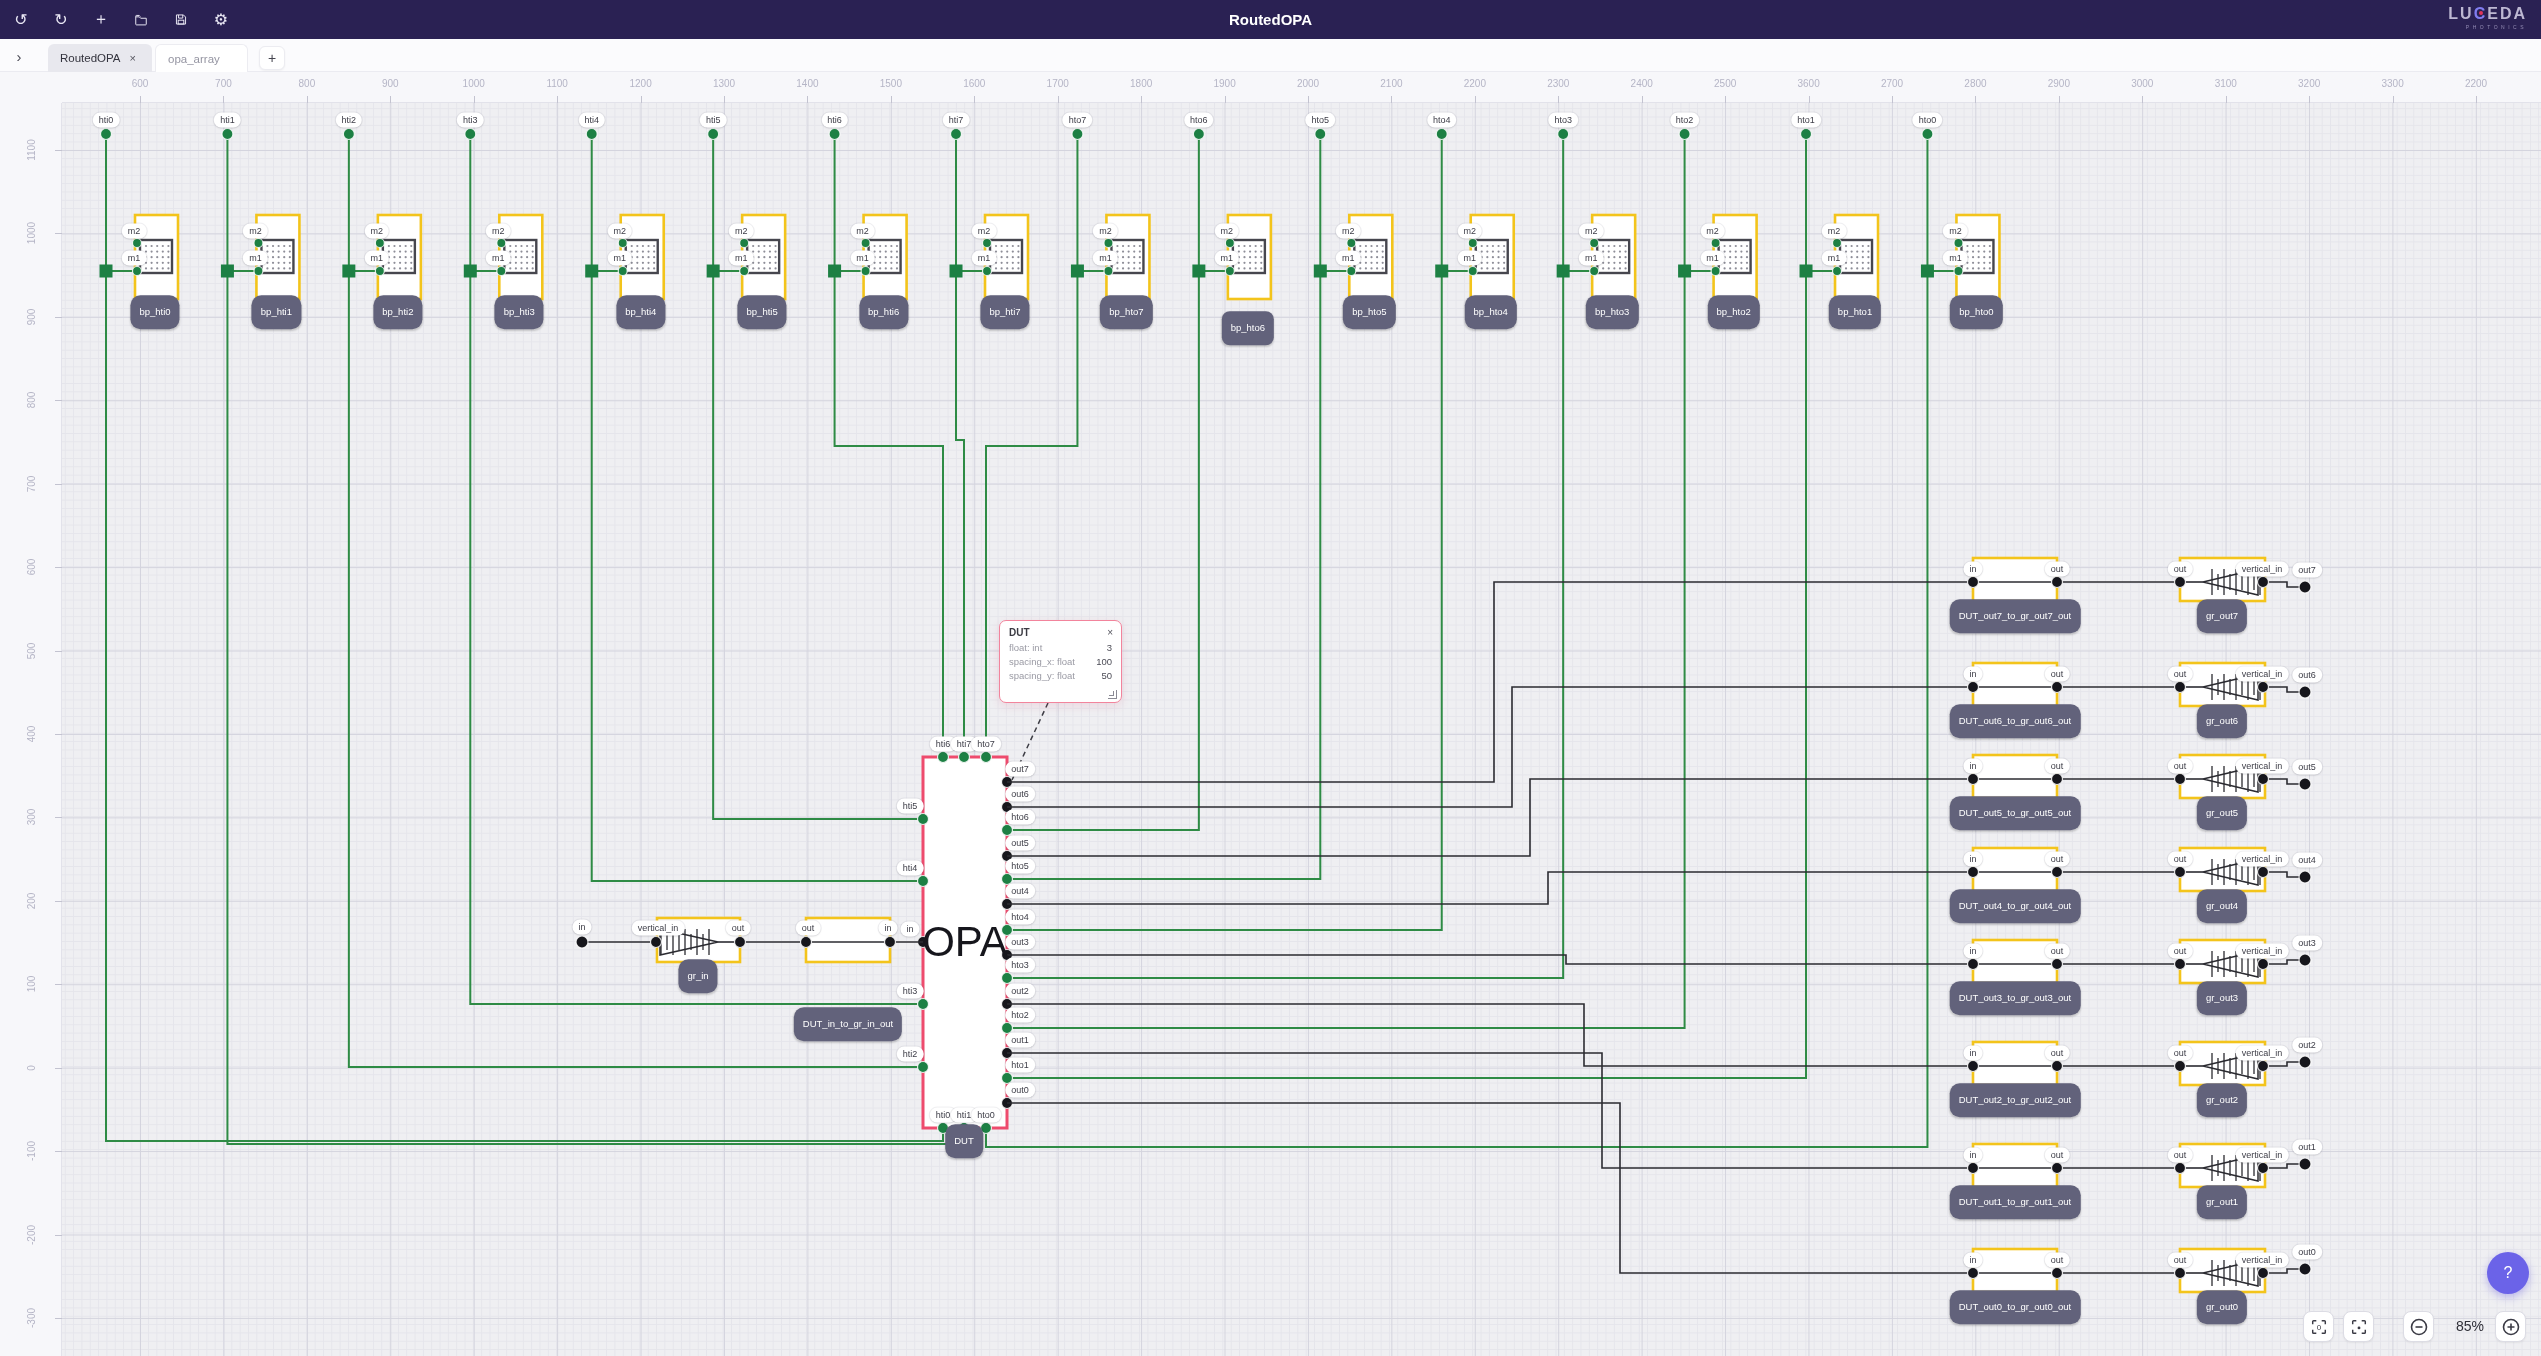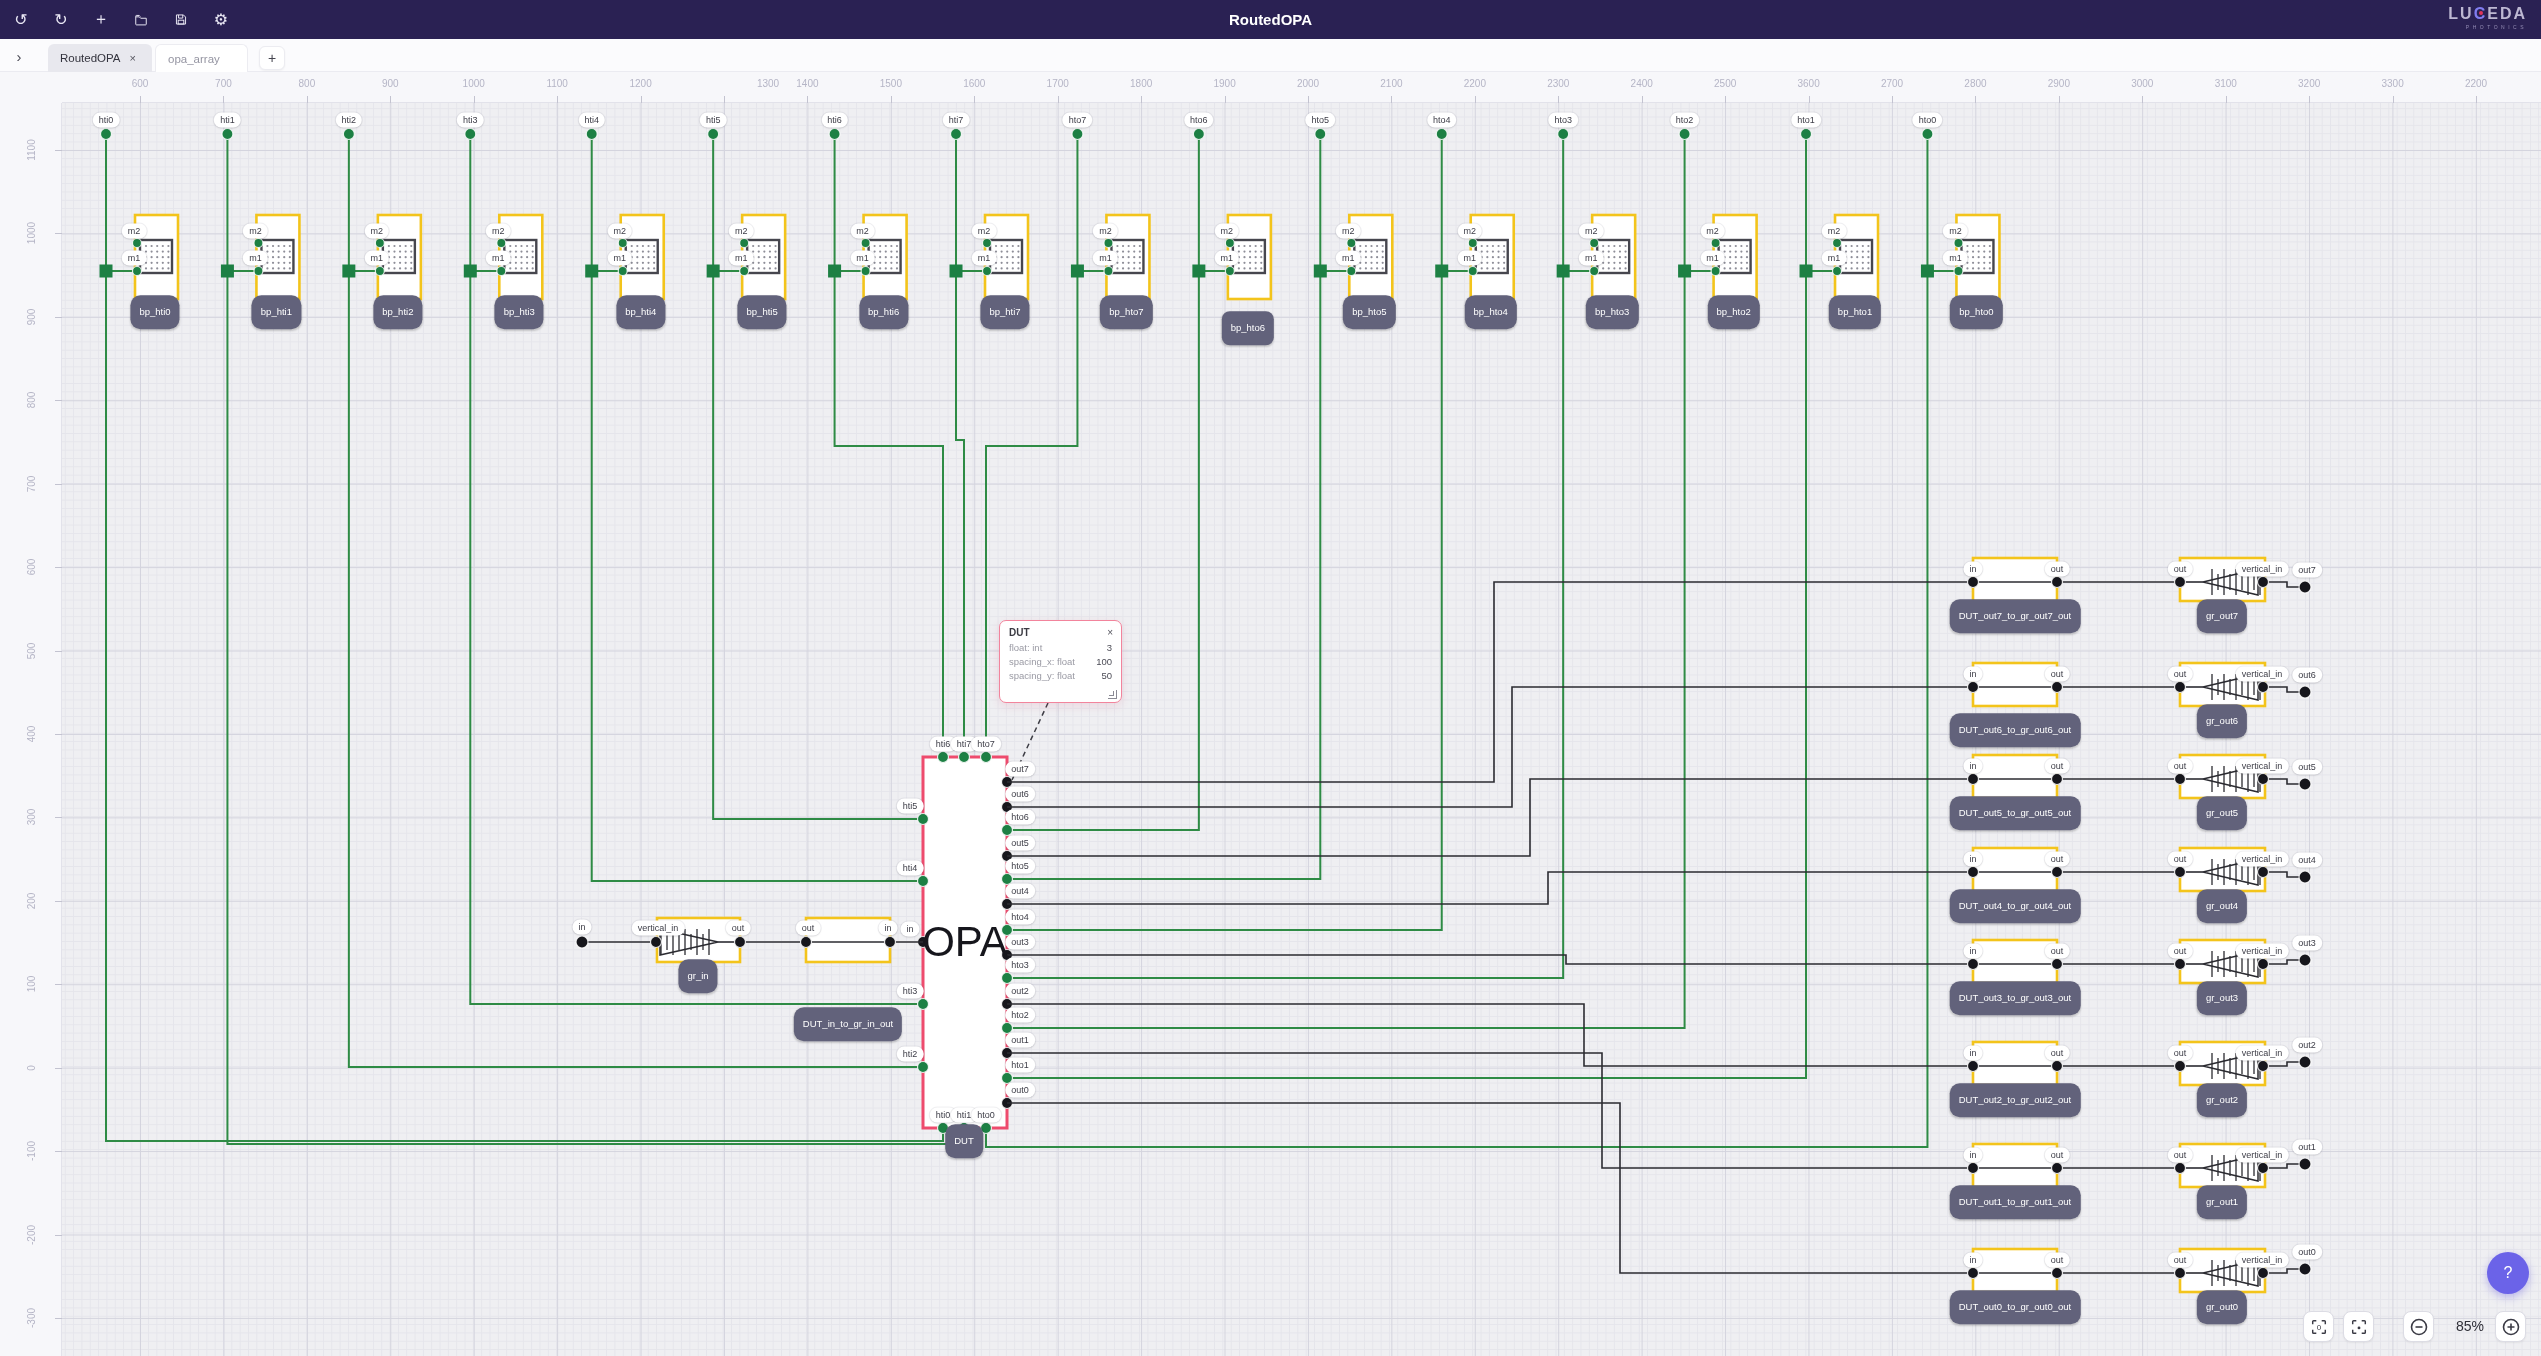--- a/index.html
+++ b/index.html
@@ -129,21 +129,21 @@
     <span class="hlab" style="left: 244.86px;">800</span>
     <span class="htick" style="left: 244.86px;"></span>
     <span class="hlab" style="left: 328.29px;">900</span>
     <span class="htick" style="left: 328.29px;"></span>
     <span class="hlab" style="left: 411.72px;">1000</span>
     <span class="htick" style="left: 411.72px;"></span>
     <span class="hlab" style="left: 495.15px;">1100</span>
     <span class="htick" style="left: 495.15px;"></span>
     <span class="hlab" style="left: 578.58px;">1200</span>
     <span class="htick" style="left: 578.58px;"></span>
-    <span class="hlab" style="left: 662.01px; margin-left: 44px;">1300</span>
+    <span class="hlab" style="left: 662.01px;">1300</span>
     <span class="htick" style="left: 662.01px;"></span>
     <span class="hlab" style="left: 745.44px;">1400</span>
     <span class="htick" style="left: 745.44px;"></span>
     <span class="hlab" style="left: 828.87px;">1500</span>
     <span class="htick" style="left: 828.87px;"></span>
     <span class="hlab" style="left: 912.3px; text-align: center;">1600</span>
     <span class="htick" style="left: 912.3px;"></span>
     <span class="hlab" style="left: 995.73px;">1700</span>
     <span class="htick" style="left: 995.73px;"></span>
     <span class="hlab" style="left: 1079.16px;">1800</span>
@@ -1074,21 +1074,21 @@
     <div class="bubble" style="left: 2180px; top: 569px;">out</div>
     <div class="bubble" style="left: 2262px; top: 569px;">vertical_in</div>
     <div class="bubble" style="left: 2307px; top: 570px;">out7</div>
     <div class="pill" style="left: 2015px; top: 616px;">DUT_out7_to_gr_out7_out</div>
     <div class="pill" style="left: 2222px; top: 616px;">gr_out7</div>
     <div class="bubble" style="left: 1973px; top: 674px;">in</div>
     <div class="bubble" style="left: 2057px; top: 674px;">out</div>
     <div class="bubble" style="left: 2180px; top: 674px;">out</div>
     <div class="bubble" style="left: 2262px; top: 674px;">vertical_in</div>
     <div class="bubble" style="left: 2307px; top: 675px;">out6</div>
-    <div class="pill" style="left: 2015px; top: 721px; margin-top: 9px;">DUT_out6_to_gr_out6_out</div>
+    <div class="pill" style="left: 2015px; top: 721px;">DUT_out6_to_gr_out6_out</div>
     <div class="pill" style="left: 2222px; top: 721px;">gr_out6</div>
     <div class="bubble" style="left: 1973px; top: 766px;">in</div>
     <div class="bubble" style="left: 2057px; top: 766px;">out</div>
     <div class="bubble" style="left: 2180px; top: 766px;">out</div>
     <div class="bubble" style="left: 2262px; top: 766px;">vertical_in</div>
     <div class="bubble" style="left: 2307px; top: 767px;">out5</div>
     <div class="pill" style="left: 2015px; top: 813px;">DUT_out5_to_gr_out5_out</div>
     <div class="pill" style="left: 2222px; top: 813px;">gr_out5</div>
     <div class="bubble" style="left: 1973px; top: 859px;">in</div>
     <div class="bubble" style="left: 2057px; top: 859px;">out</div>

